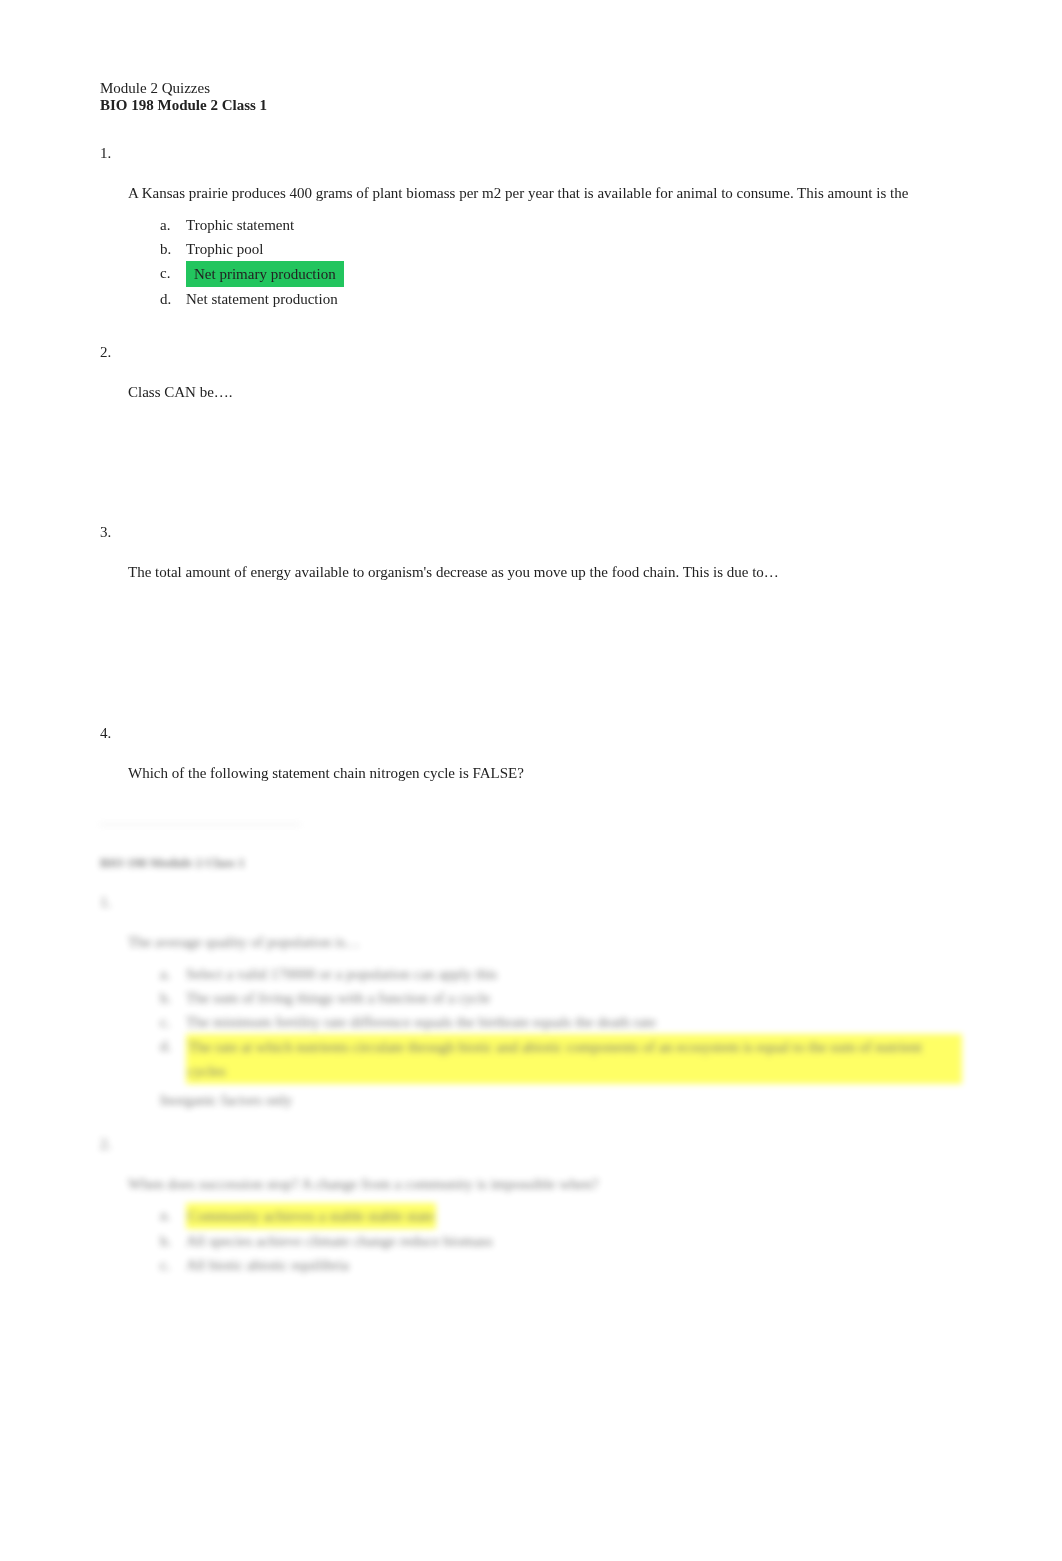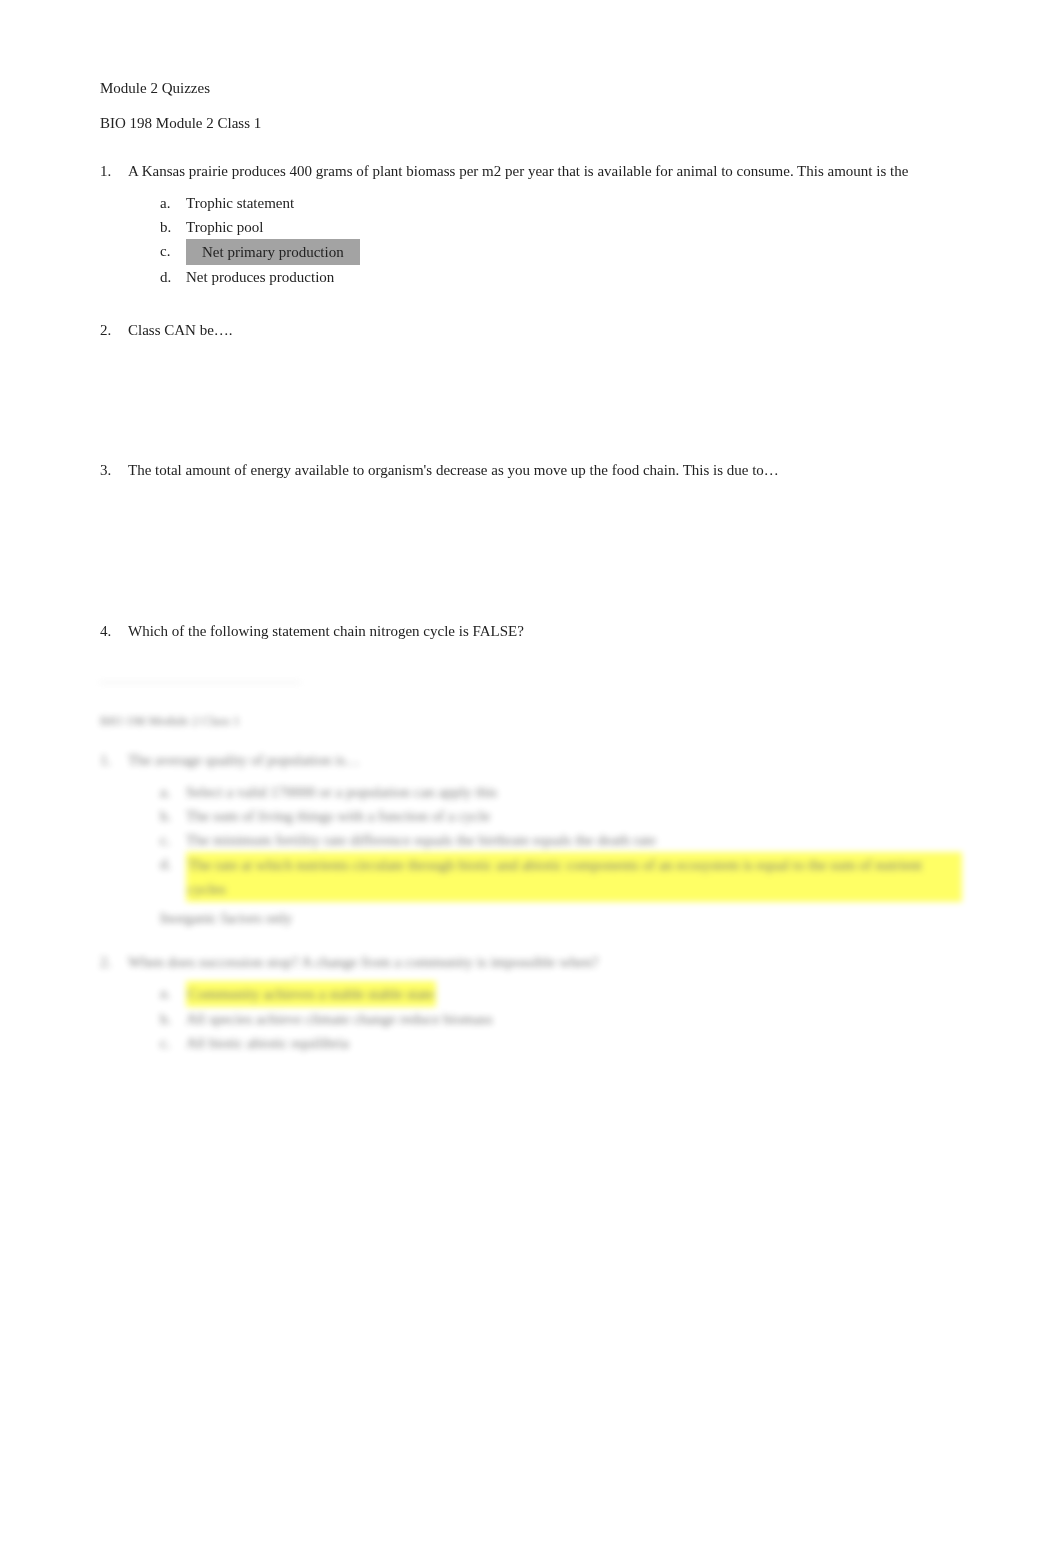--- a/index.html
+++ b/index.html
@@ -12,25 +12,25 @@
       background: #ffffff;
       font-family: 'Times New Roman', Times, serif;
       font-size: 15px;
       color: #222222;
       width: 1062px;
       min-height: 1561px;
       padding: 80px 100px 80px 100px;
     }
 
     .page-header {
-      margin-bottom: 18px;
     }
 
     .course-title {
       margin-bottom: 28px;
+      font-weight: bold;
     }
 
     .questions-section {
       margin-bottom: 0;
     }
 
     .question-block {
       margin-bottom: 30px;
     }
 
@@ -41,41 +41,42 @@
       line-height: 1.5;
     }
 
     .question-number {
       min-width: 20px;
       flex-shrink: 0;
     }
 
     .question-body {
       flex: 1;
+      margin-top: 40px;
     }
 
     .answer-list {
       list-style: none;
       margin-left: 60px;
       margin-top: 4px;
     }
 
     .answer-list li {
       display: flex;
       gap: 8px;
       line-height: 1.6;
     }
 
     .answer-letter {
       min-width: 18px;
     }
 
     .highlighted {
-      background-color: #a3a3a3;
-      padding: 1px 16px;
+      background-color: #22c55e;
+      padding: 1px 8px;
     }
 
     .blurred-section {
       margin-top: 40px;
       filter: blur(3px);
       opacity: 0.6;
       user-select: none;
       pointer-events: none;
     }
 
@@ -139,21 +140,21 @@
       <li>
         <span class="answer-letter">b.</span>
         <span>Trophic pool</span>
       </li>
       <li>
         <span class="answer-letter">c.</span>
         <span class="highlighted">Net primary production</span>
       </li>
       <li>
         <span class="answer-letter">d.</span>
-        <span>Net produces production</span>
+        <span>Net statement production</span>
       </li>
     </ul>
   </div>
 
   <div class="question-block">
     <div class="question-text">
       <span class="question-number">2.</span>
       <span class="question-body">Class CAN be….</span>
     </div>
     <div class="q3-spacer"></div>

